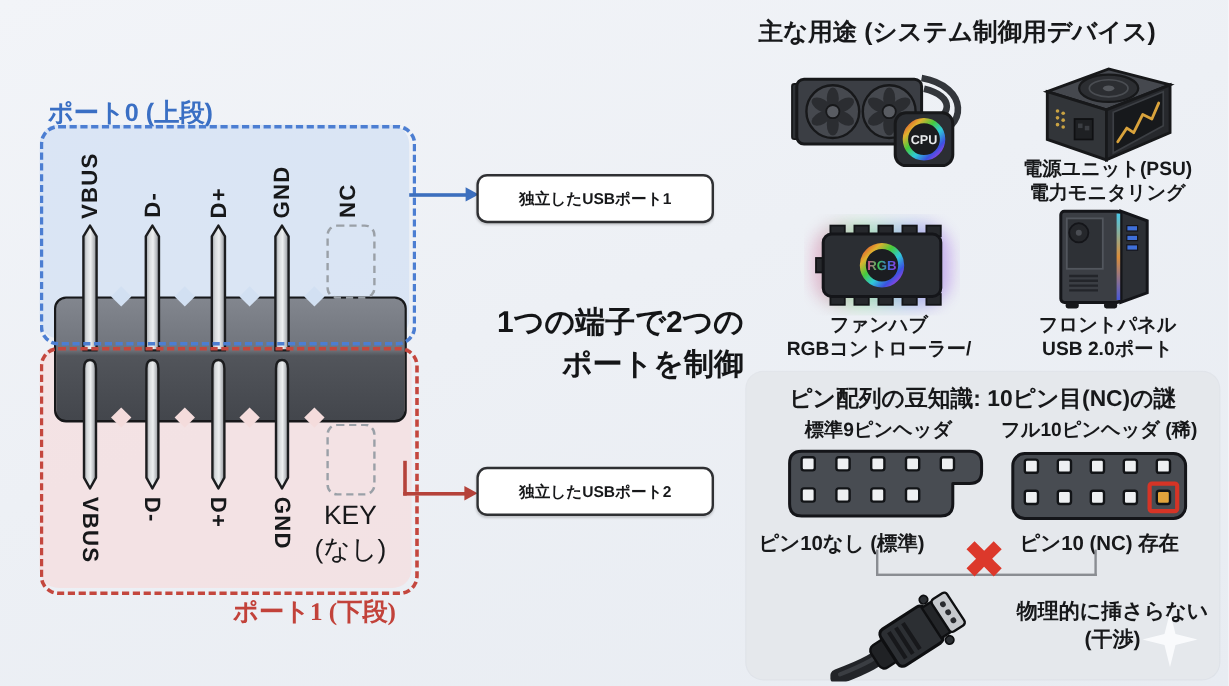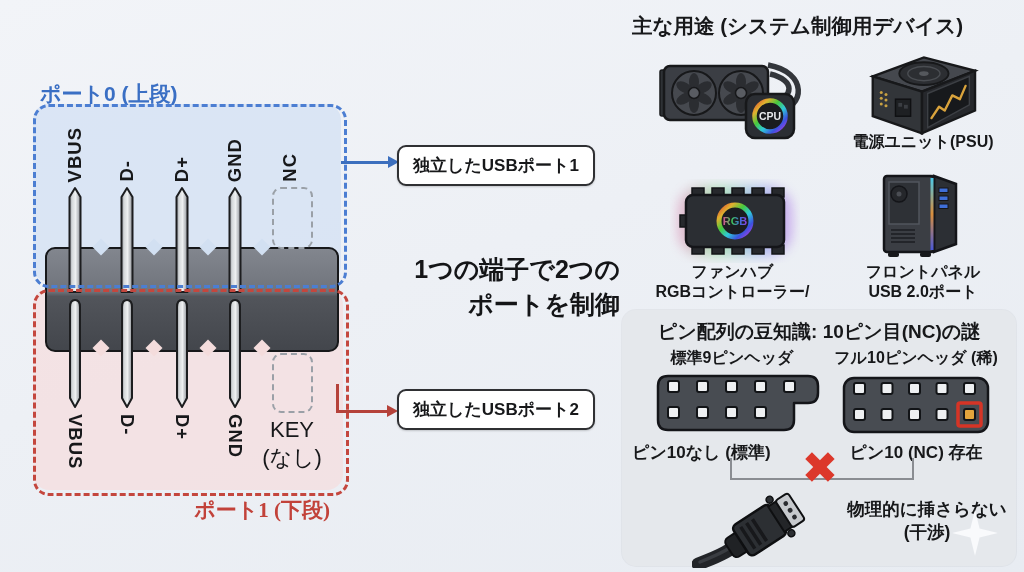--- a/index.html
+++ b/index.html
@@ -38,21 +38,21 @@
   .pin-label-v.up{transform:rotate(180deg);}
   #key-label{left:260px;top:416px;width:64px;font-weight:normal;font-size:22px;line-height:1.25;text-align:center;z-index:5;}
 
   
   .arrow-line{background:#3c6fbe;z-index:6;}
   .arrow-line.red{background:#b5423a;}
   .arrow-head{width:0;height:0;border-top:6.5px solid transparent;border-bottom:6.5px solid transparent;z-index:6;}
   .note-box{
     width:194px;height:37px;background:#ffffff;border:2px solid #2f3033;border-radius:9px;
     display:flex;align-items:center;justify-content:center;
-    font-weight:bold;font-size:17px;box-shadow:0 1px 2px rgba(0,0,0,.18);z-index:6;
+    font-weight:bold;font-size:13px;box-shadow:0 1px 2px rgba(0,0,0,.18);z-index:6;
   }
   #center-text{left:362px;top:252px;width:258px;font-size:25px;font-weight:bold;line-height:1.38;text-align:right;color:#141517;}
 
   
   #usage-title{left:632px;top:12px;width:380px;font-size:20.5px;font-weight:bold;text-align:left;}
   .dev-caption{font-weight:bold;font-size:16px;line-height:1.28;text-align:center;}
 
   
   #trivia-panel{left:622px;top:310px;width:394px;height:256px;background:#e5e8ec;border-radius:14px;box-shadow:0 0 0 1px rgba(0,0,0,.04);}
   #trivia-title{left:628px;top:319px;width:382px;font-size:19px;font-weight:bold;text-align:center;}
@@ -232,20 +232,21 @@
     </g>
     <rect x="42" y="54" width="16" height="18" fill="#1e2023" stroke="#0f1012" stroke-width="1.5"></rect>
     <rect x="45" y="58" width="4" height="4" fill="#3a3d42"></rect>
       <rect x="51" y="60" width="4" height="4" fill="#3a3d42"></rect>
     <polygon points="70,46 126,24 126,66 70,90" fill="#26282c" stroke="#17181a" stroke-width="2.5"></polygon>
     <polygon points="76,48 120,30 120,60 76,84" fill="#17191c" stroke="#3c3f44" stroke-width="1.5"></polygon>
     <polyline points="80,74 88,62 94,66 102,50 110,54 116,40" fill="none" stroke="#d9a33c" stroke-width="2.5" stroke-linejoin="round" stroke-linecap="round"></polyline>
   </svg>
   <div class="abs dev-caption" style="left:828px;top:132px;width:190px">
     <div>電源ユニット(PSU)</div>
+    <div>電力モニタリング</div>
   </div>
 
   <svg class="abs" style="left:670px;top:178px" width="130" height="85" viewBox="0 0 130 85">
     <rect x="8" y="8" width="114" height="70" rx="24" fill="url(#rgbGradH)" opacity="0.38" filter="url(#blur6)"></rect>
     <g fill="#26282c" stroke="#131417" stroke-width="1.5">
       <rect x="22" y="10" width="12" height="9"></rect>
         <rect x="42" y="10" width="12" height="9"></rect>
         <rect x="62" y="10" width="12" height="9"></rect>
         <rect x="82" y="10" width="12" height="9"></rect>
         <rect x="102" y="10" width="12" height="9"></rect>

